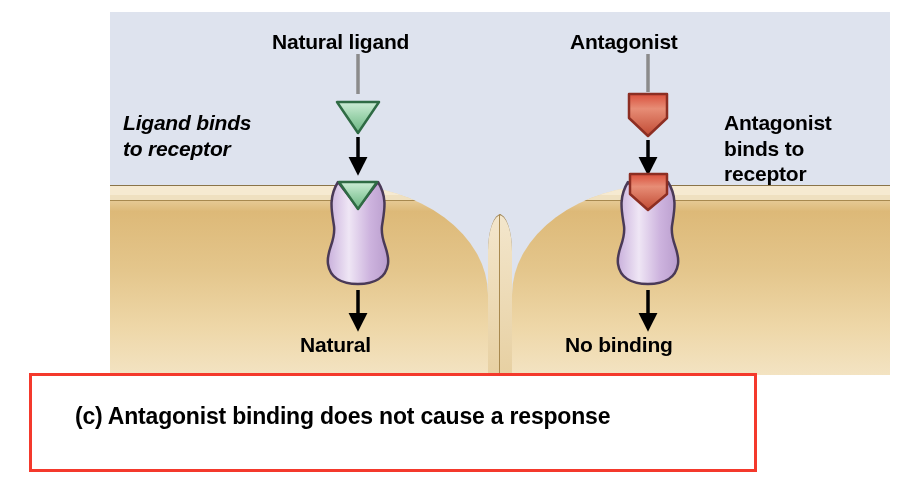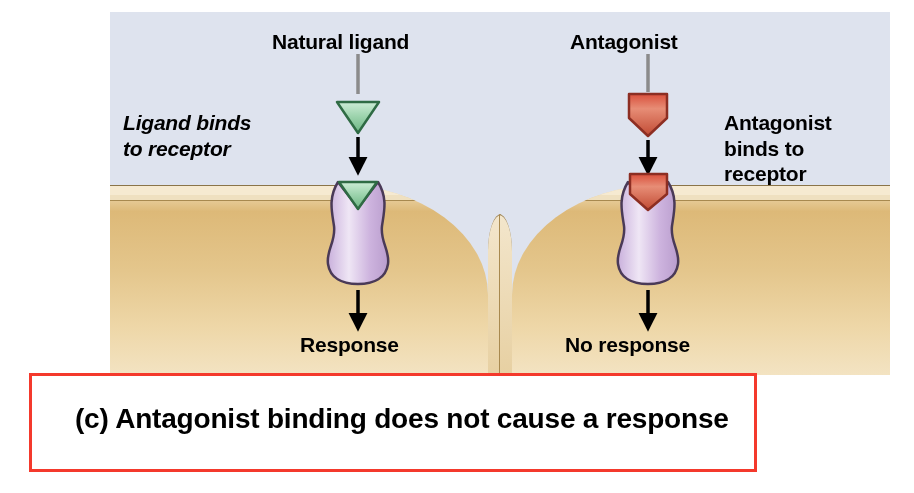--- a/index.html
+++ b/index.html
@@ -117,21 +117,21 @@
     width: 728px;
     height: 99px;
     border: 3px solid #f4392c;
     box-sizing: border-box;
     background: transparent;
   }
   #caption-text {
     position: absolute;
     left: 75px;
     top: 403px;
-    font-size: 28px;
+    font-size: 23px;
     font-weight: bold;
     color: #000000;
     letter-spacing: -0.2px;
   }
   #caption-text .tag { font-weight: bold; }
 </style>
 </head>
 <body>
 
 <div id="figure">
@@ -229,23 +229,23 @@
 
   <div class="lbl" id="label-antagonist">Antagonist</div>
 
   <div class="lbl" id="label-ligand-binds">Ligand binds
 to receptor</div>
 
   <div class="lbl" id="label-antag-binds">Antagonist
 binds to
 receptor</div>
 
-  <div class="lbl" id="label-response">Response</div>
-
-  <div class="lbl" id="label-no-response">No response</div>
+  <div class="lbl" id="label-response">Natural</div>
+
+  <div class="lbl" id="label-no-response">No binding</div>
 </div>
 
 <div id="caption-box"></div>
 
 <div id="caption-text">
   <span class="tag">(c)</span>
   <span>Antagonist binding does not cause a response</span>
 </div>
 
 </body></html>

